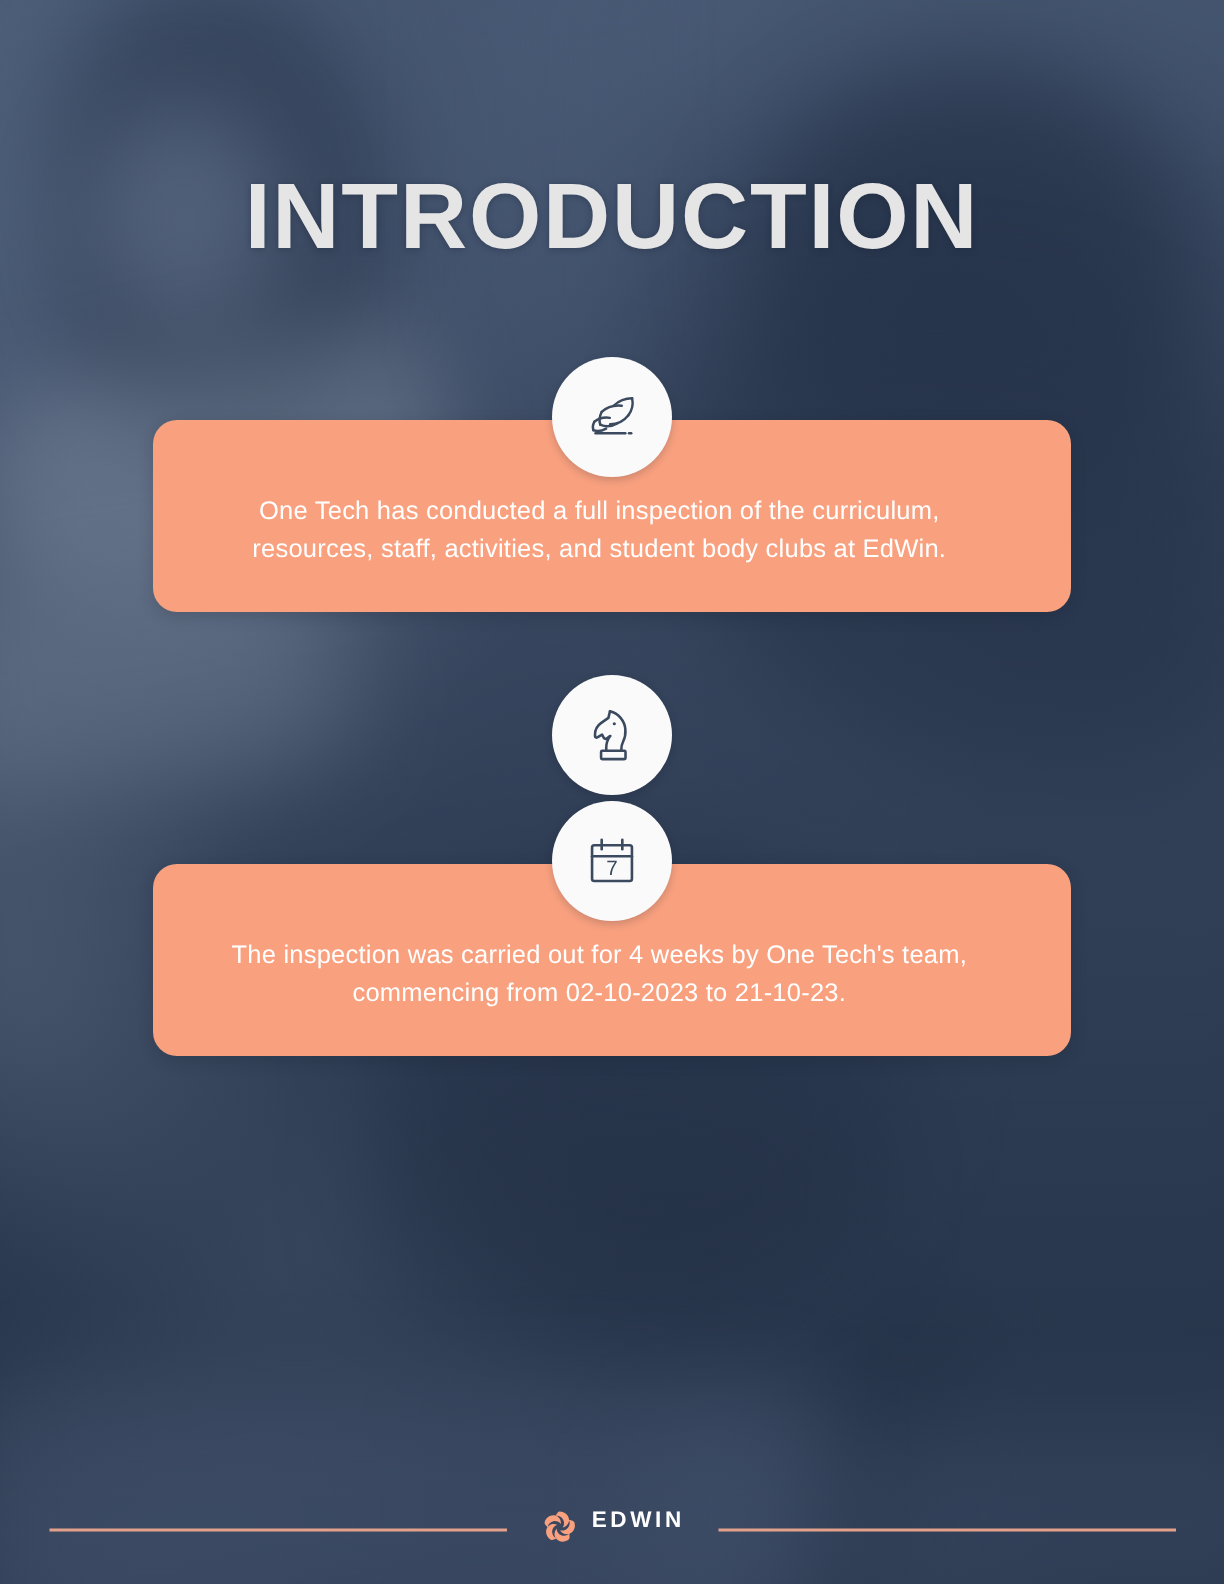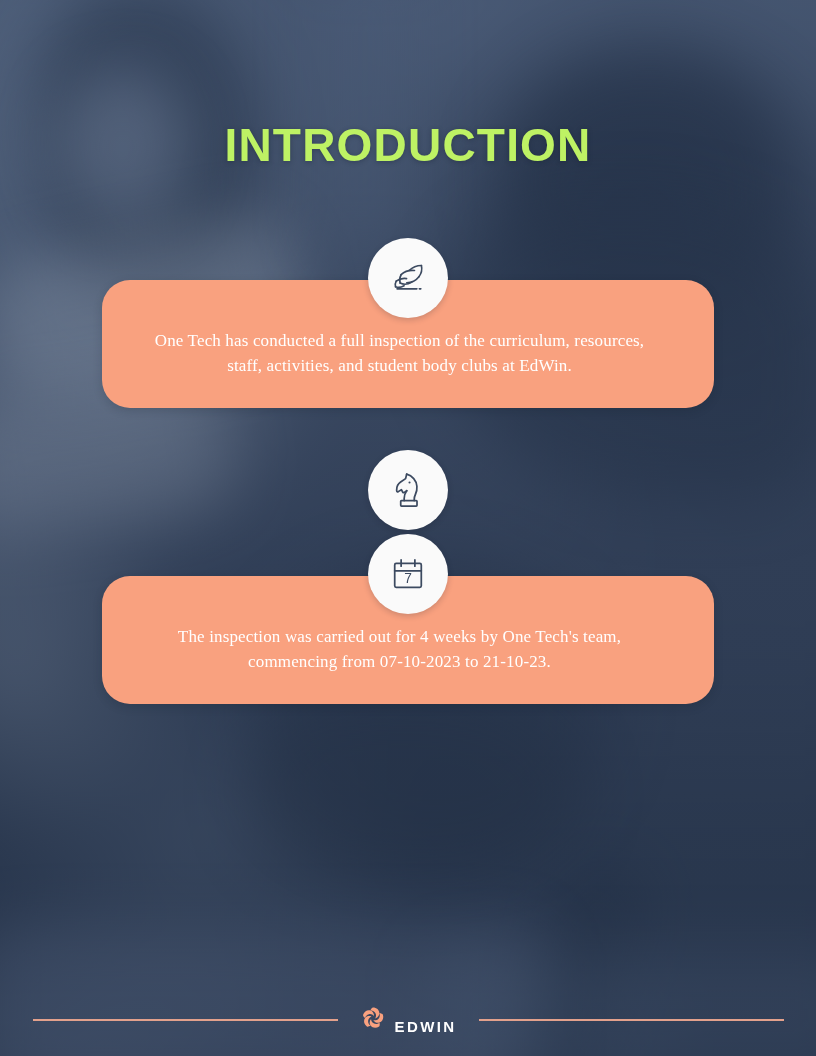--- a/index.html
+++ b/index.html
@@ -77,22 +77,22 @@
     width: 816px;
     height: 1056px;
   }
 
   .page-title {
     position: absolute;
     top: 118px;
     left: 0;
     width: 816px;
     text-align: center;
-    color: #bef264;
-    font-size: 46px;
+    color: #e5e5e5;
+    font-size: 62px;
     font-weight: bold;
     letter-spacing: 1.2px;
     line-height: 54px;
     text-shadow: 0 1px 5px rgba(20,30,46,0.35);
   }
 
   .blocks {
     position: absolute;
     top: 238px;
     left: 0;
@@ -117,25 +117,24 @@
     align-items: center;
     justify-content: center;
     box-shadow: 0 2px 6px rgba(18,26,40,0.20);
   }
   .icon-circle svg { display: block; }
 
   .card {
     position: relative;
     z-index: 1;
     background: #f9a17f;
-    border-radius: 28px;
+    border-radius: 16px;
     padding: 48px 54px 26px 37px;
     box-sizing: border-box;
     box-shadow: 0 3px 10px rgba(18,26,40,0.18);
-    font-family: Liberation Serif, serif;
   }
   .card-text {
     color: #ffffff;
     font-size: 17px;
     line-height: 25px;
     text-align: center;
     letter-spacing: 0.15px;
   }
 
   
@@ -157,21 +156,21 @@
   }
   .rule {
     height: 2px;
     background: #e3a18c;
     flex: 0 0 auto;
   }
   .rule-left  { width: 305px; margin-right: 22px; }
   .rule-right { width: 305px; margin-left: 22px; }
   .brand {
     display: flex;
-    align-items: flex-end;
+    align-items: flex-start;
     gap: 9px;
     flex: 0 0 auto;
   }
   .brand-name {
     color: #ffffff;
     font-size: 15px;
     font-weight: bold;
     letter-spacing: 2.4px;
   }
 </style>
@@ -246,21 +245,21 @@
             <svg width="44" height="44" viewBox="0 0 48 48" fill="none" stroke="#3c4a60" stroke-width="1.9" stroke-linecap="round" stroke-linejoin="round">
               <rect x="9.5" y="12.5" width="29" height="26" rx="1.6"></rect>
               <path d="M9.5 20.5h29"></path>
               <path d="M16.5 8.5v7"></path>
               <path d="M31.5 8.5v7"></path>
               <text x="24" y="34.2" text-anchor="middle" font-family="'Liberation Sans', sans-serif" font-size="15" fill="#3c4a60" stroke="none">7</text>
             </svg>
           </span>
         </div>
         <div class="card">
-          <div class="card-text">The inspection was carried out for 4 weeks by One Tech's team, commencing from 07-10-2023 to 21-10-23.</div>
+          <div class="card-text">The inspection was carried out for 4 weeks by One Tech's team, commencing from 02-10-2023 to 21-10-23.</div>
         </div>
       </div>
 
     </div>
 
     <div class="footer">
       <div class="rule rule-left"></div>
       <div class="brand">
         <span>
           <svg width="26" height="26" viewBox="0 0 40 40" fill="#f9a17f">

